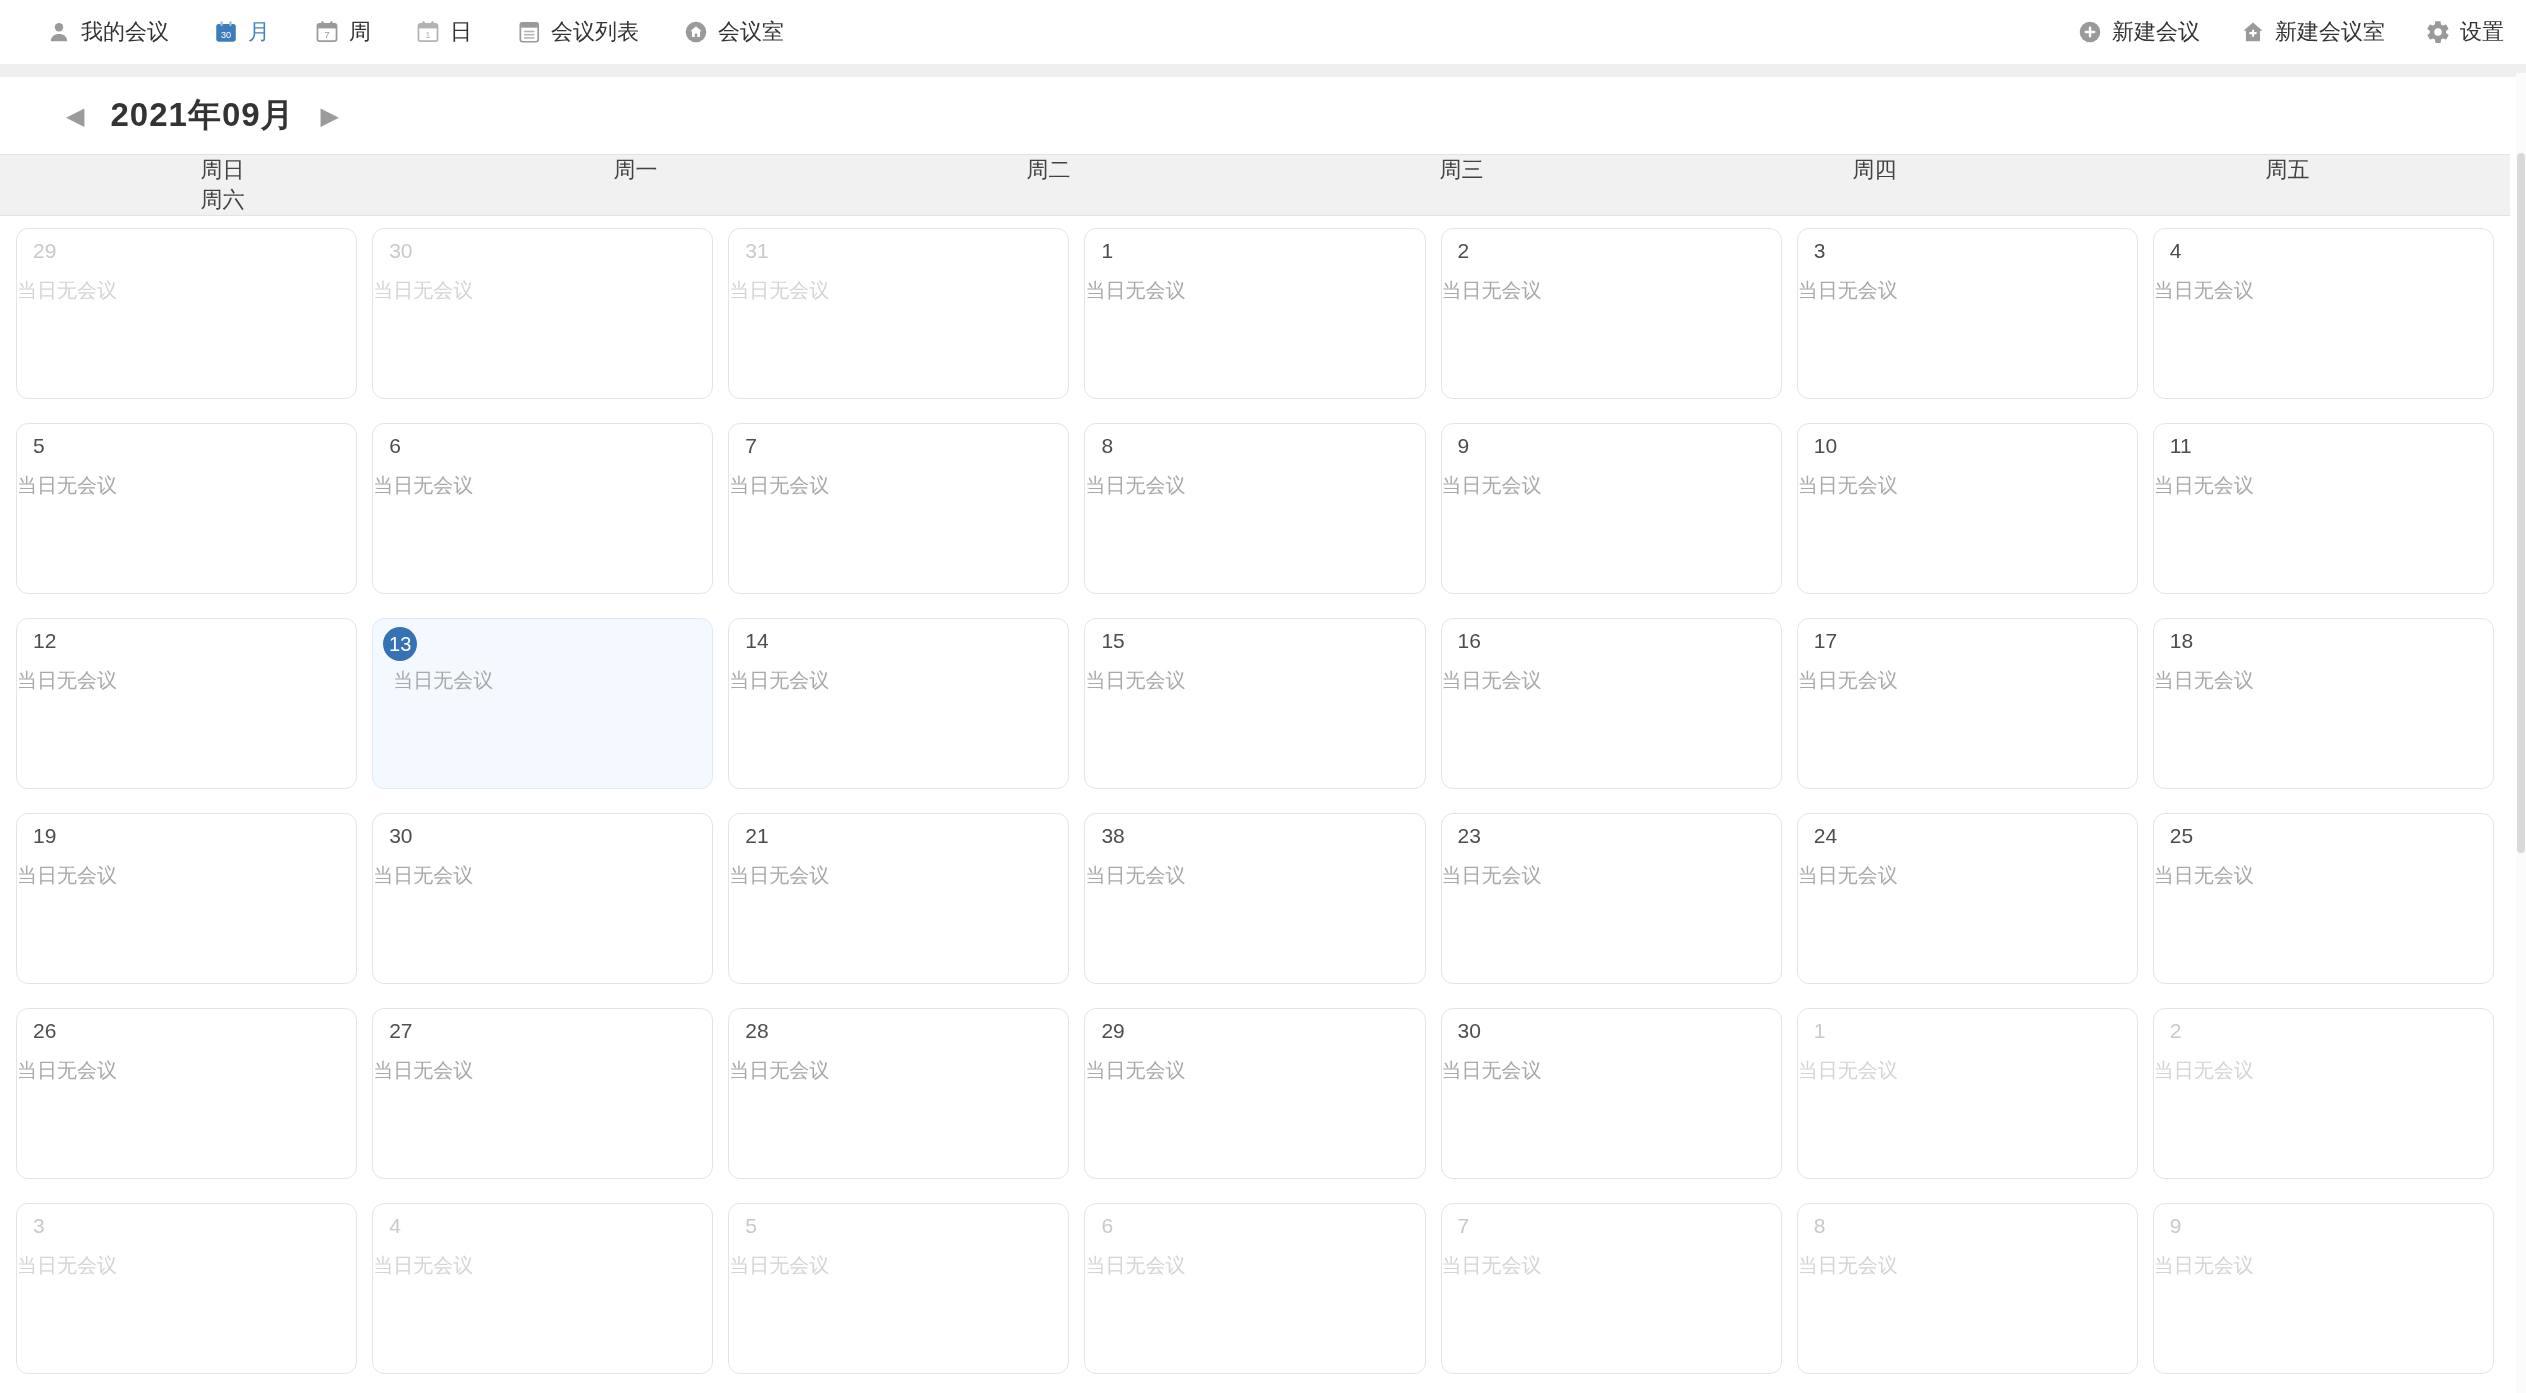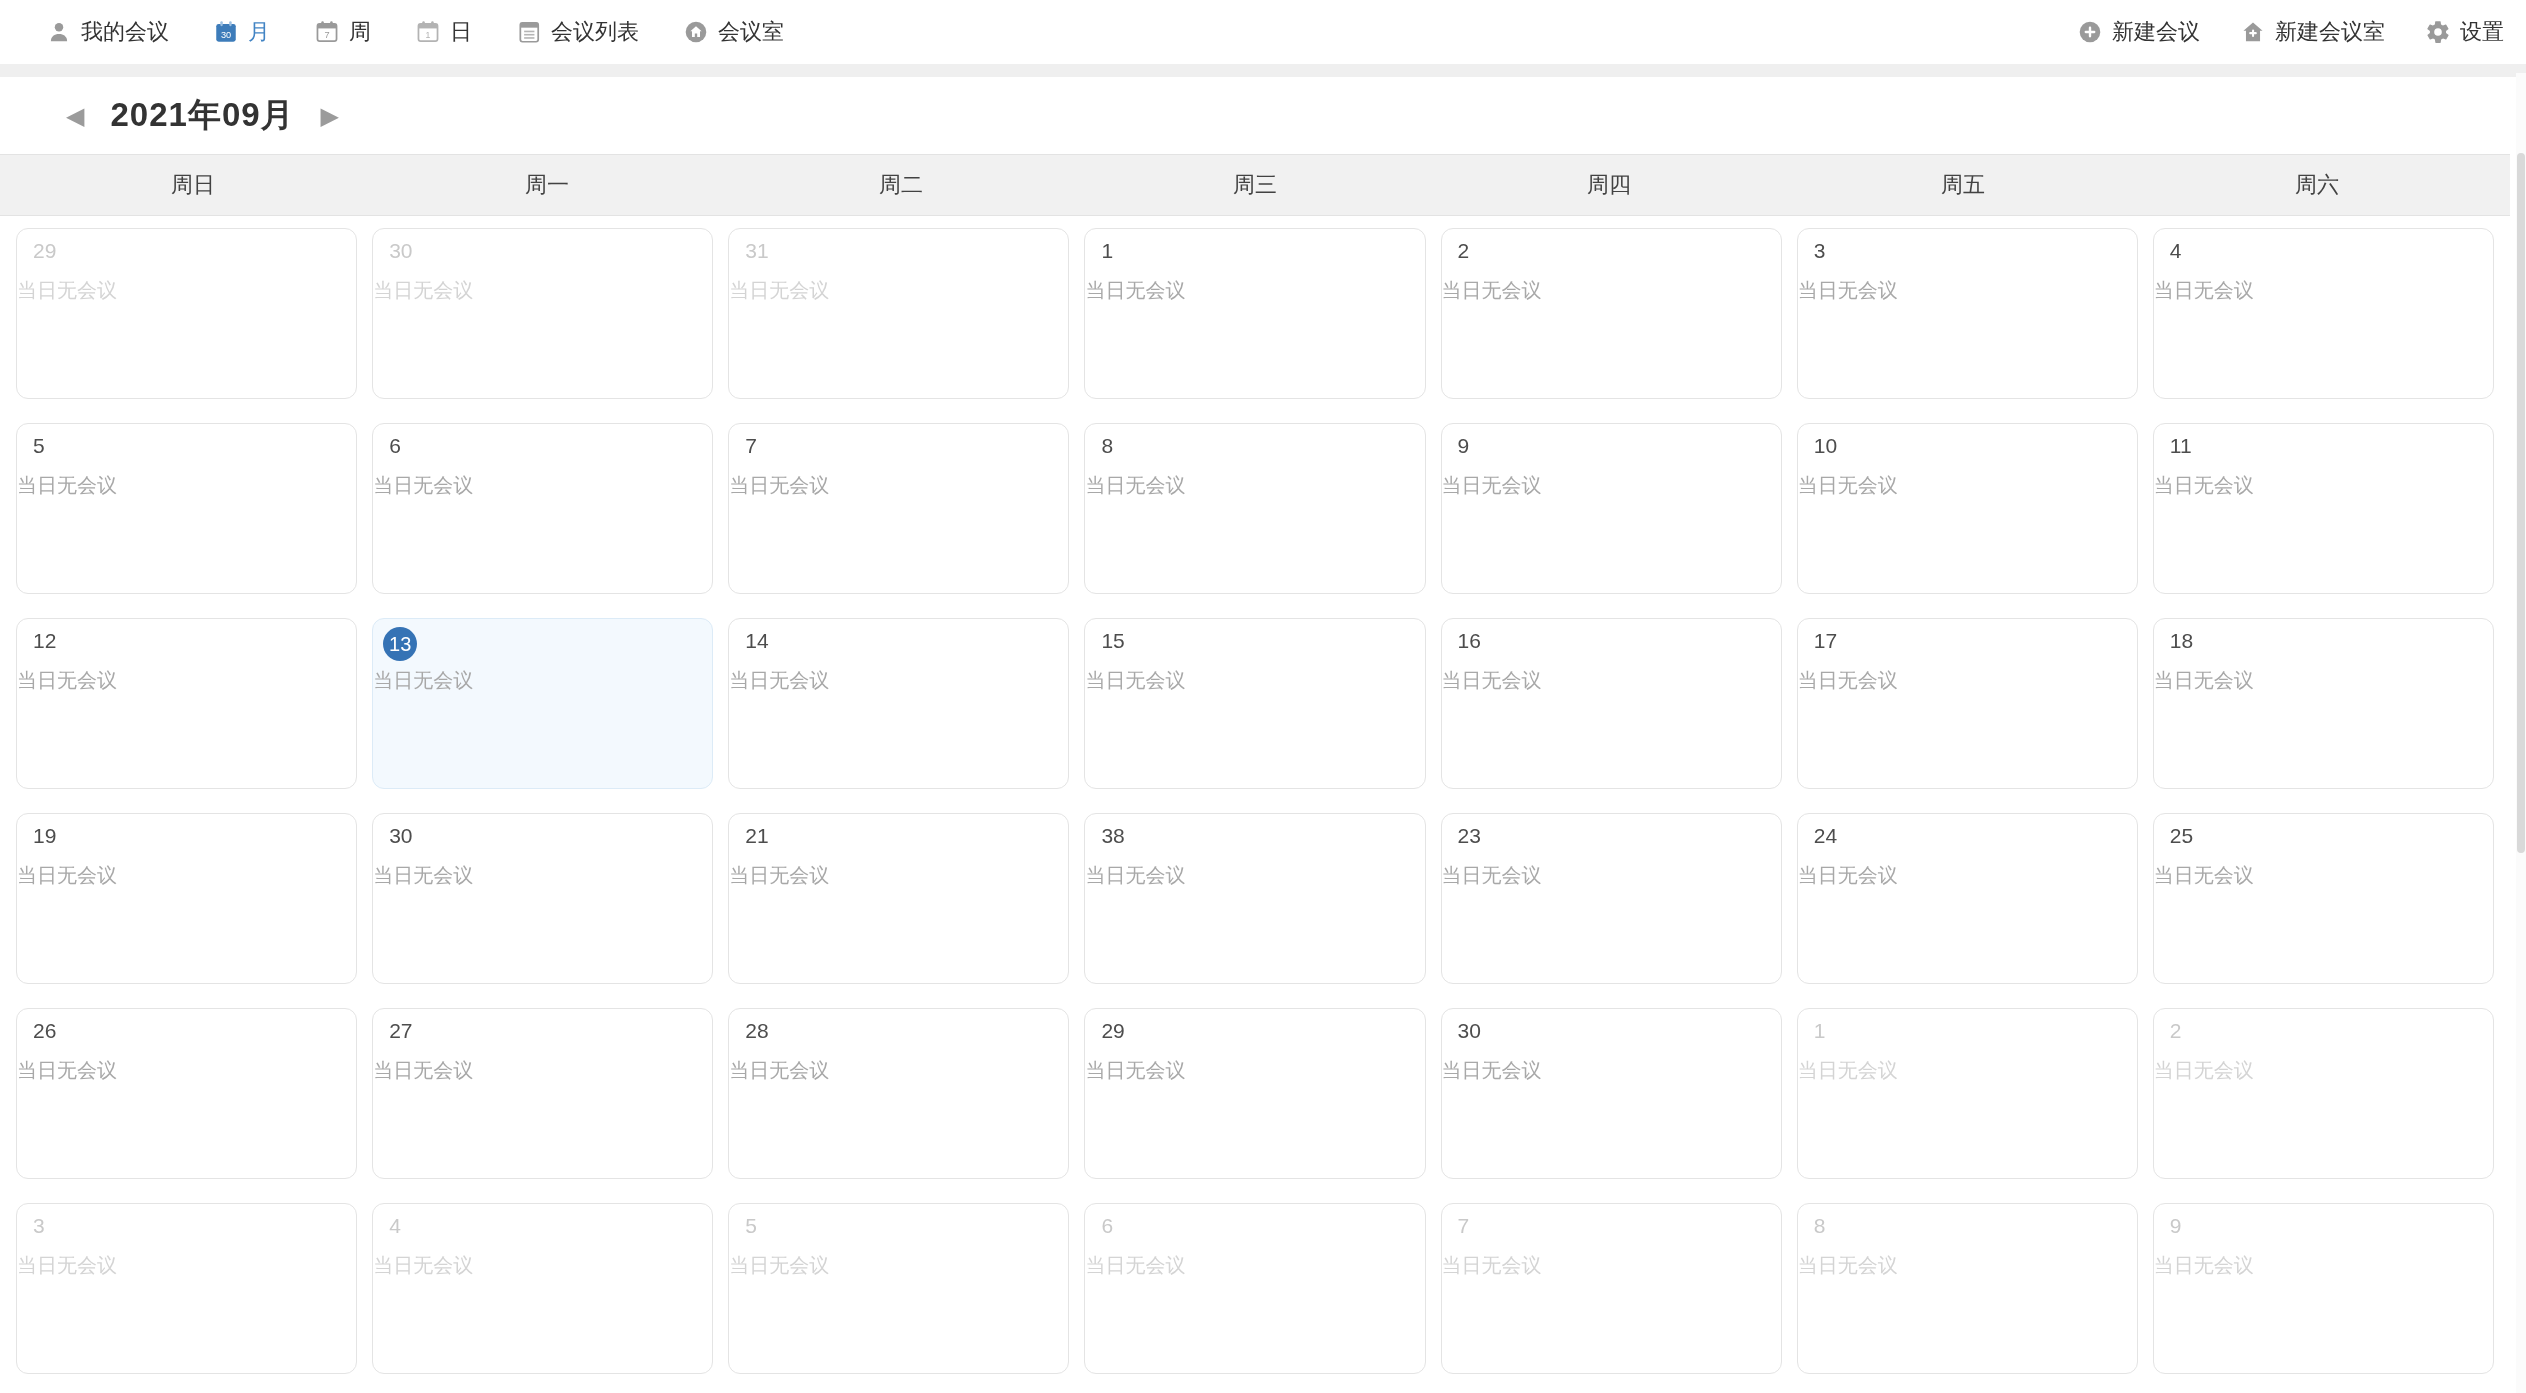--- a/index.html
+++ b/index.html
@@ -23,21 +23,21 @@
   
   .separator{height:13px;background:#efefef;}
   
   .month-row{height:77px;display:flex;align-items:center;padding-left:66px;gap:26px;}
   .arrow{font-size:24px;color:#9b9b9b;cursor:pointer;line-height:1;user-select:none;}
   .month-title{font-size:33px;color:#333;font-weight:700;margin:0;letter-spacing:1px;}
   
   .weekday-row{
     height:62px;background:#f1f1f1;
     border-top:1px solid #e3e3e3;border-bottom:1px solid #e3e3e3;
-    display:grid;grid-template-columns:repeat(7,1fr);align-items:center;
+    display:grid;grid-template-columns:repeat(6,1fr);align-items:center;
     padding:0 16px;box-sizing:border-box;width:2510px;
   }
   .wd{text-align:center;font-size:22px;color:#424242;}
   
   .grid{
     display:grid;grid-template-columns:repeat(7,1fr);
     column-gap:15px;row-gap:24px;
     padding:12px 16px 0 16px;box-sizing:border-box;width:2510px;
   }
   .cell{
@@ -46,21 +46,21 @@
   }
   .num{position:absolute;top:10px;left:16px;font-size:21px;color:#4d4d4d;}
   .badge{
     width:34px;height:34px;border-radius:50%;background:#3573b5;color:#fff;
     display:flex;align-items:center;justify-content:center;
     top:8px;left:10px;font-size:20px;
   }
   .nomeet{text-align:left;margin-top:48px;font-size:20px;color:#a8a8a8;}
   .cell.other .num{color:#c9c9c9;}
   .cell.other .nomeet{color:#d4d4d4;}
-  .cell.today{background:#f3f9fe;border-color:#dcebf7;}
+  .cell.today{background:#f3f9fe;border-color:#dcebf7;padding-left:20px;}
   
   .scrollbar{position:absolute;top:73px;right:0;width:10px;bottom:0;background:#fbfbfb;}
   .scrollbar .thumb{position:absolute;top:80px;right:1px;width:8px;height:700px;background:#d9d9d9;border-radius:4px;}
 </style>
 </head>
 <body>
 
 <header class="topbar">
   <div class="nav-left" id="nav-left">
       <div class="nav-item">

